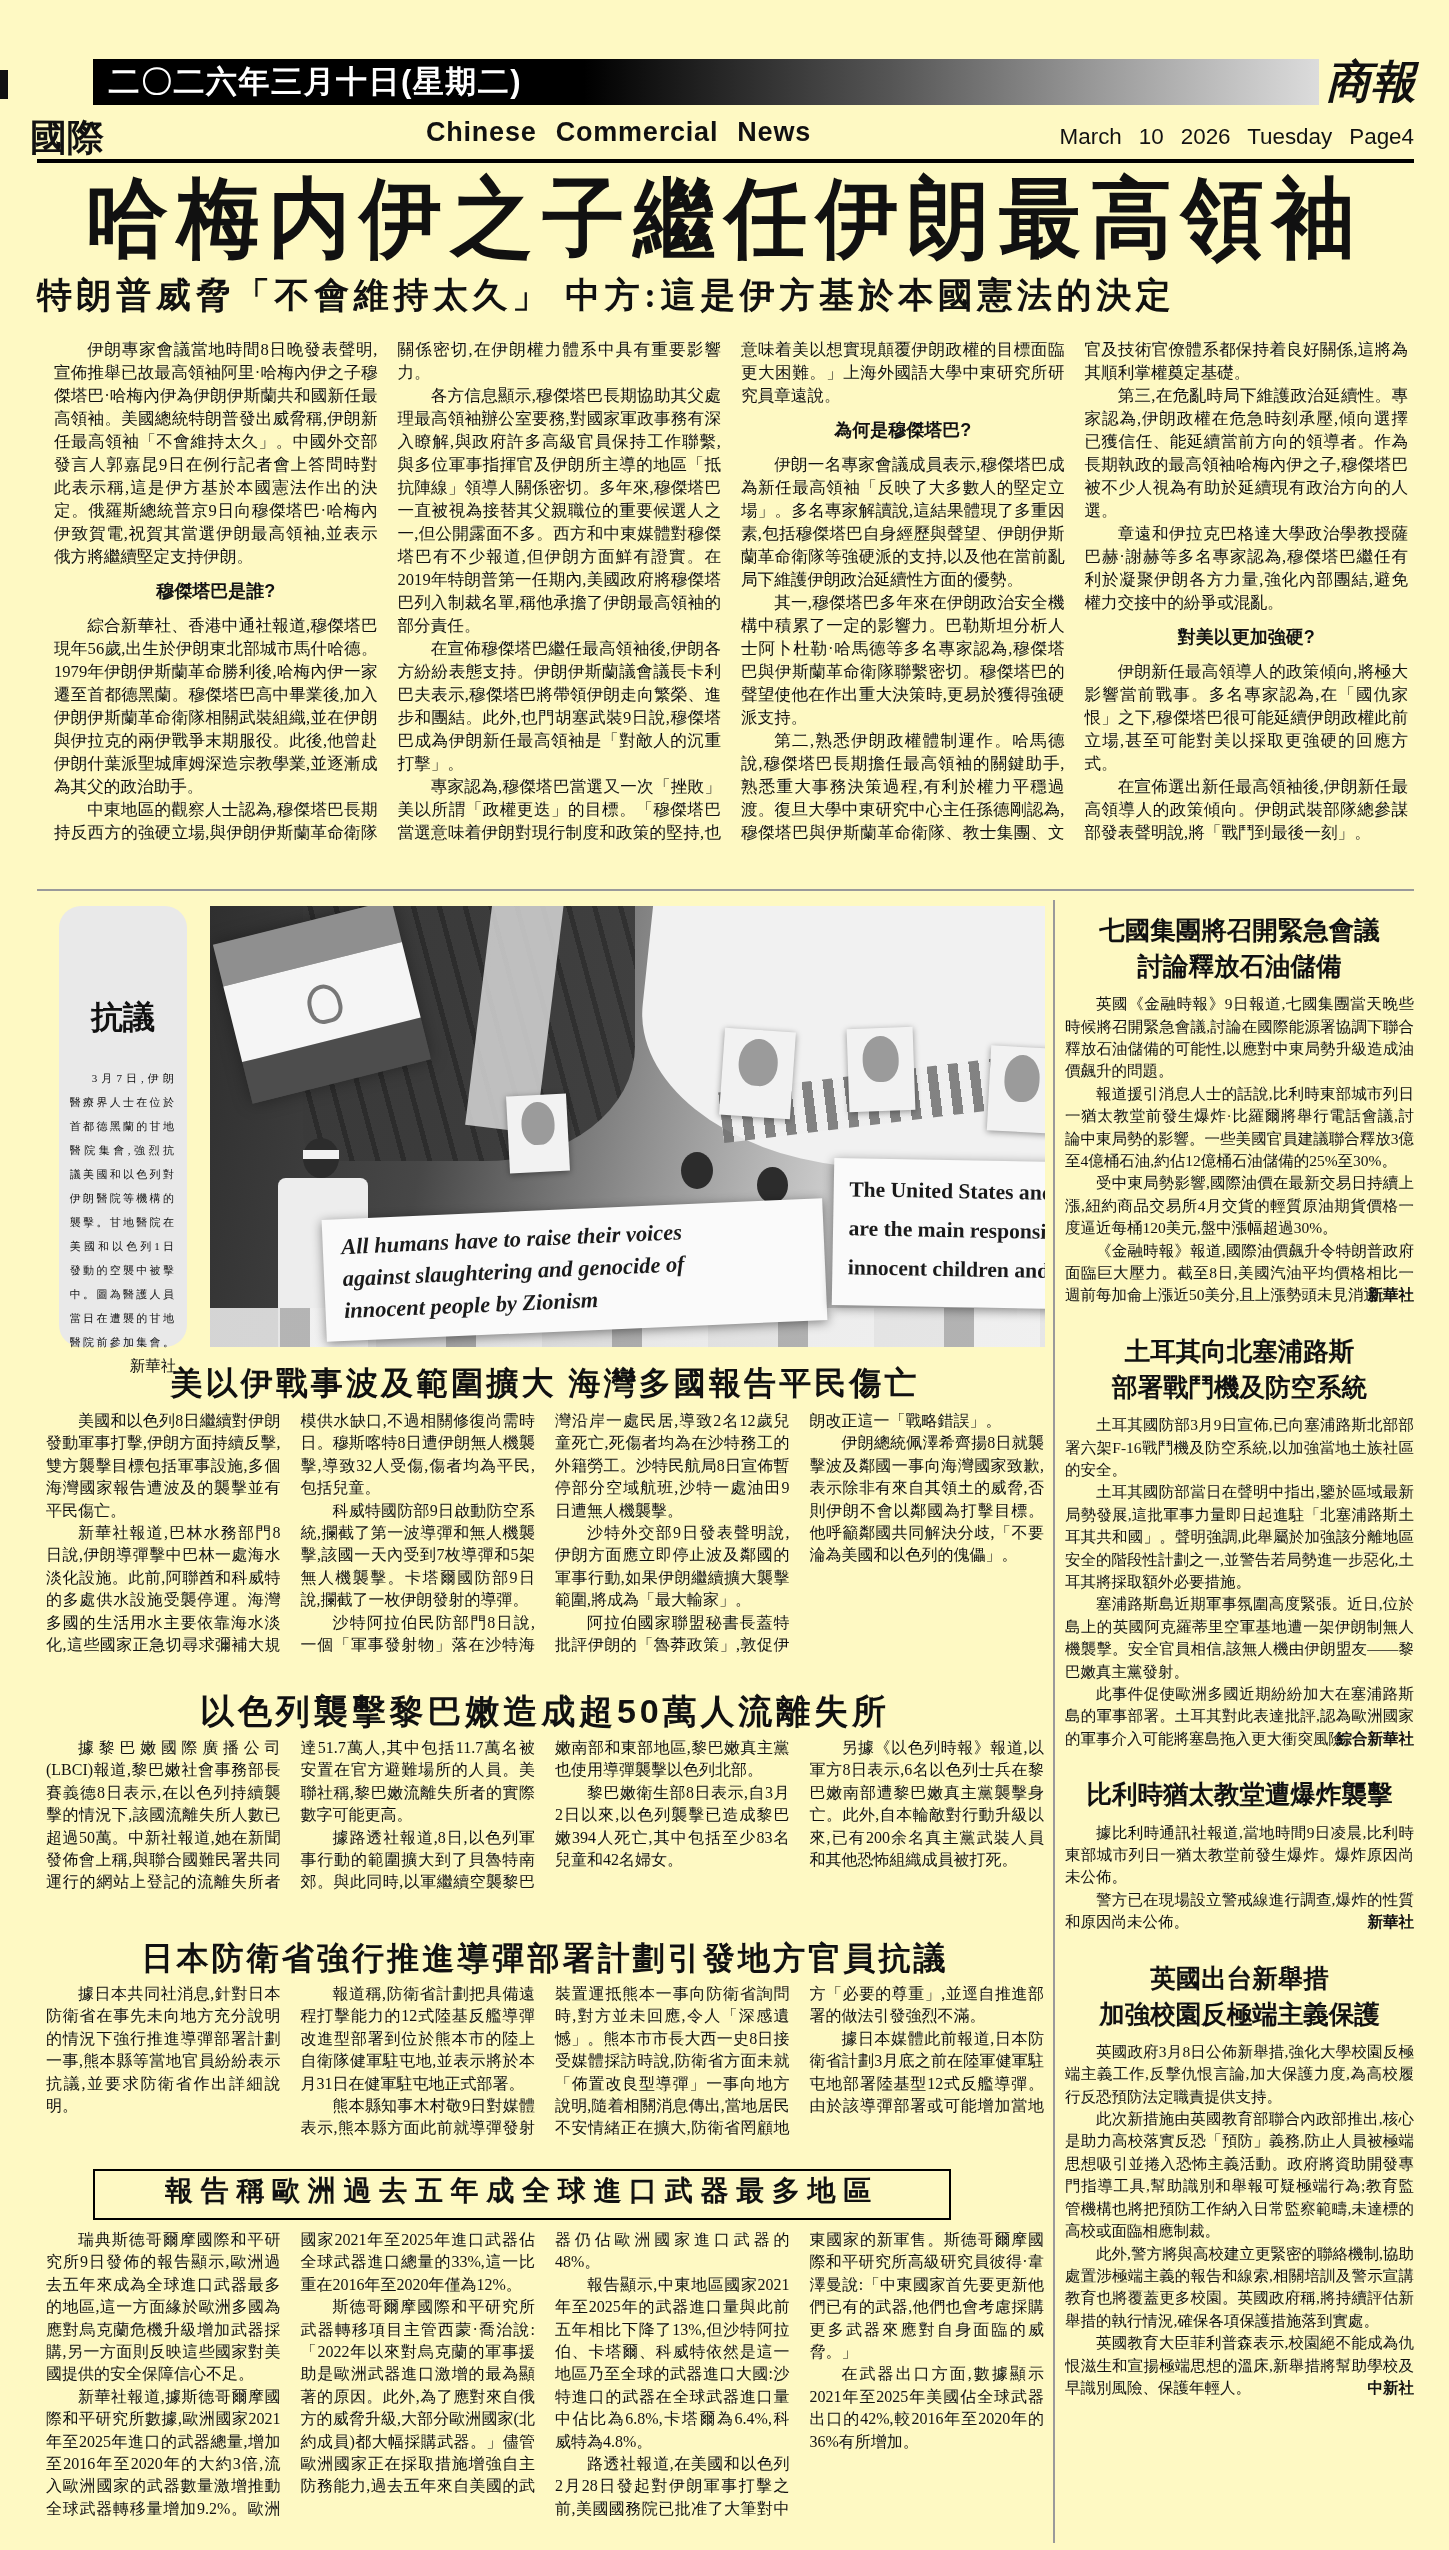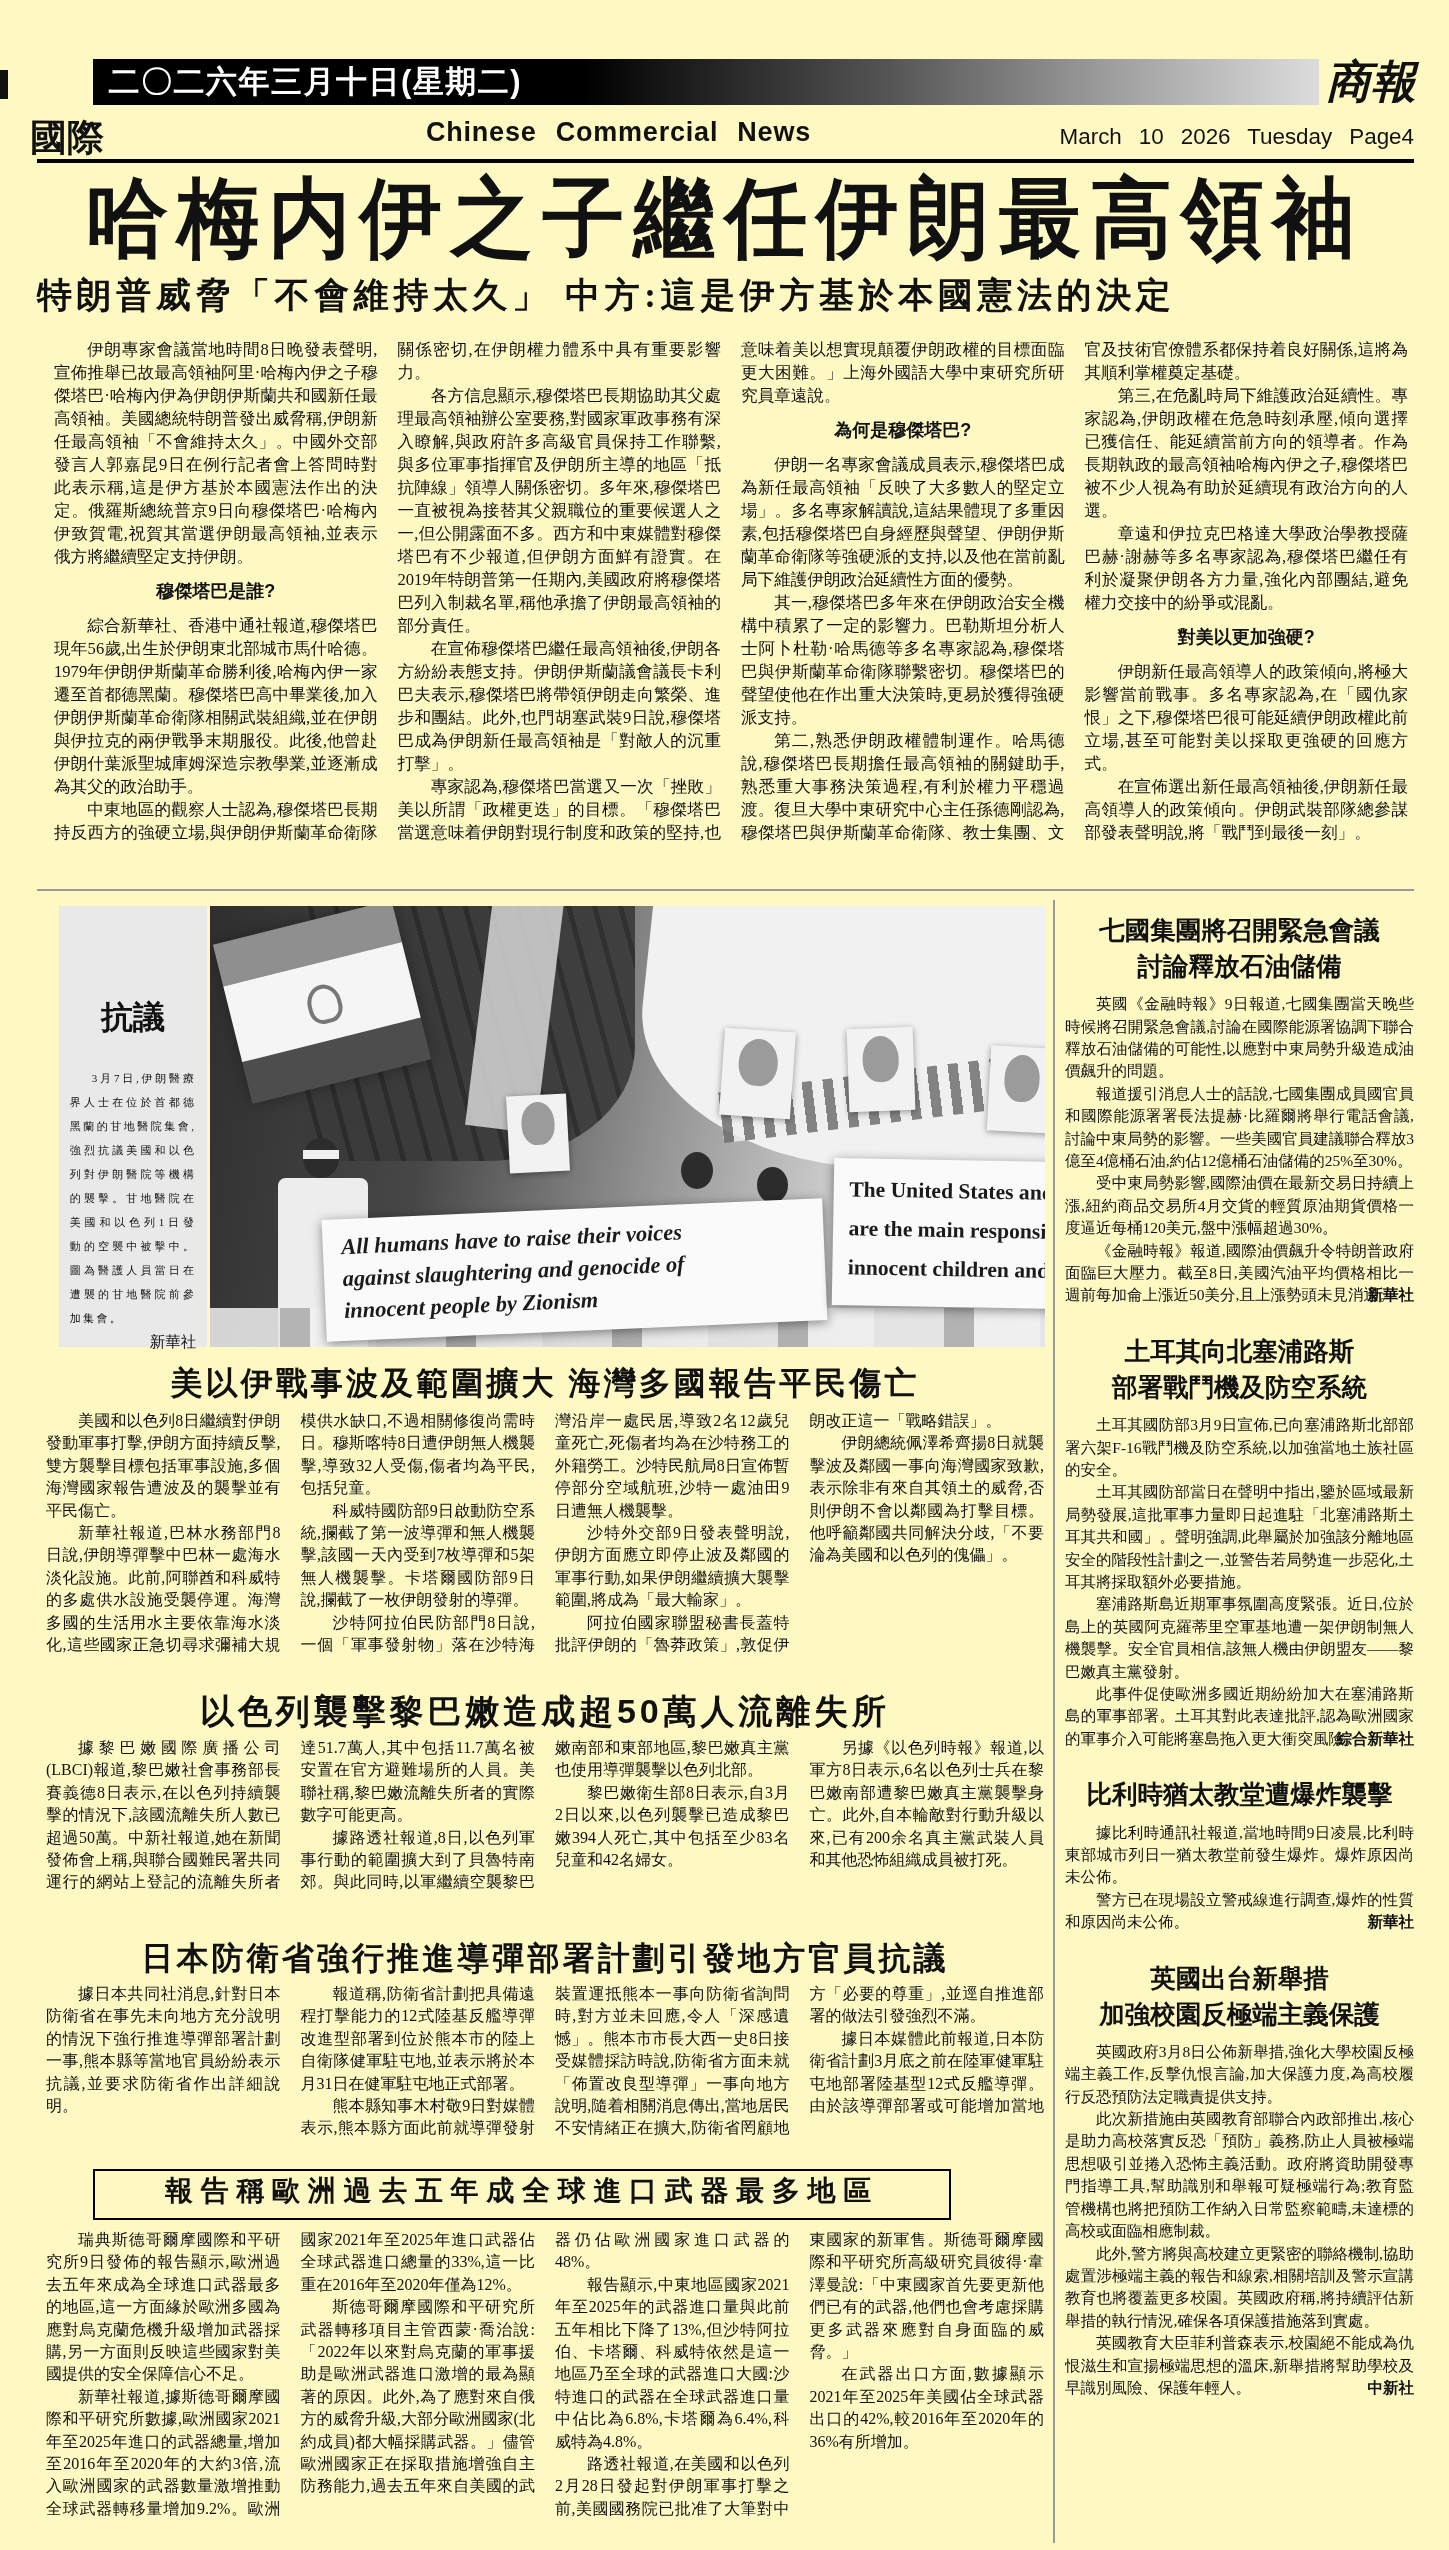--- a/index.html
+++ b/index.html
@@ -26,22 +26,22 @@
   #lead-subhead{left:37px;top:272px;width:1377px;text-align:left;font-weight:700;font-size:35px;
      letter-spacing:4.6px;}
   
   #lead-body{left:54px;top:338px;width:1354px;height:522px;column-count:4;column-gap:20px;
      font-size:16.6px;line-height:23px;text-align:justify;overflow:hidden;}
   #lead-body p{margin:0;text-indent:2em;}
   #lead-body .subhead{font-family:"Liberation Sans",sans-serif;font-weight:bold;font-size:18px;
      text-align:center;text-indent:0;margin:12.4px 0 10.8px 0;}
   #mid-rule{left:37px;top:889px;width:1377px;height:1.5px;background:#9a9a9a;}
   
-  #caption-box{left:59px;top:906px;width:148px;height:441px;background:#e9e9e9;box-sizing:border-box;
-     padding:0 10.8px;}
+  #caption-box{left:59px;top:906px;width:128px;height:441px;background:#e9e9e9;box-sizing:border-box;
+     padding:0 10.8px;border-radius:22px;}
   #caption-box .cap-title{margin-top:90px;text-align:center;font-family:"Liberation Sans",sans-serif;
      font-weight:900;font-size:32px;}
   #caption-box .cap-text{margin-top:26px;font-size:11px;line-height:24px;letter-spacing:2.3px;text-align:justify;
      text-indent:2em;}
   #caption-box .cap-credit{text-align:right;font-size:15.5px;margin-top:1.5px;}
   #photo{left:210px;top:906px;width:835px;height:441px;overflow:hidden;
      background:linear-gradient(100deg,#2f2f2f 0%,#474747 28%,#8f8f8f 52%,#c8c8c8 72%,#e6e6e6 100%);}
   #photo .ph{position:absolute;}
   .arch{left:93px;top:0;width:332px;height:255px;border-radius:0 0 45% 10%;
      background:repeating-linear-gradient(75deg,#3a3a3a 0 20px,#2a2a2a 20px 25px);opacity:.92;}
@@ -220,21 +220,21 @@
   <div class="abs" id="sidebar-rule"></div>
   <div class="abs" id="sidebar">
 
     <div class="sb-art">
       <div class="sb-title">
         <div>七國集團將召開緊急會議</div>
         <div>討論釋放石油儲備</div>
       </div>
       <div class="sb-body">
         <p>英國《金融時報》9日報道,七國集團當天晚些時候將召開緊急會議,討論在國際能源署協調下聯合釋放石油儲備的可能性,以應對中東局勢升級造成油價飆升的問題。</p>
-        <p>報道援引消息人士的話說,七國集團成員國官員和國際能源署署長法提赫·比羅爾將舉行電話會議,討論中東局勢的影響。一些美國官員建議聯合釋放3億至4億桶石油,約佔12億桶石油儲備的25%至30%。</p>
+        <p>報道援引消息人士的話說,比利時東部城市列日一猶太教堂前發生爆炸·比羅爾將舉行電話會議,討論中東局勢的影響。一些美國官員建議聯合釋放3億至4億桶石油,約佔12億桶石油儲備的25%至30%。</p>
         <p>受中東局勢影響,國際油價在最新交易日持續上漲,紐約商品交易所4月交貨的輕質原油期貨價格一度逼近每桶120美元,盤中漲幅超過30%。</p>
         <p>《金融時報》報道,國際油價飆升令特朗普政府面臨巨大壓力。截至8日,美國汽油平均價格相比一週前每加侖上漲近50美分,且上漲勢頭未見消退。</p>
       </div>
       <div class="sb-credit">新華社</div>
     </div>
 
     <div class="sb-art">
       <div class="sb-title">
         <div>土耳其向北塞浦路斯</div>
         <div>部署戰鬥機及防空系統</div>

